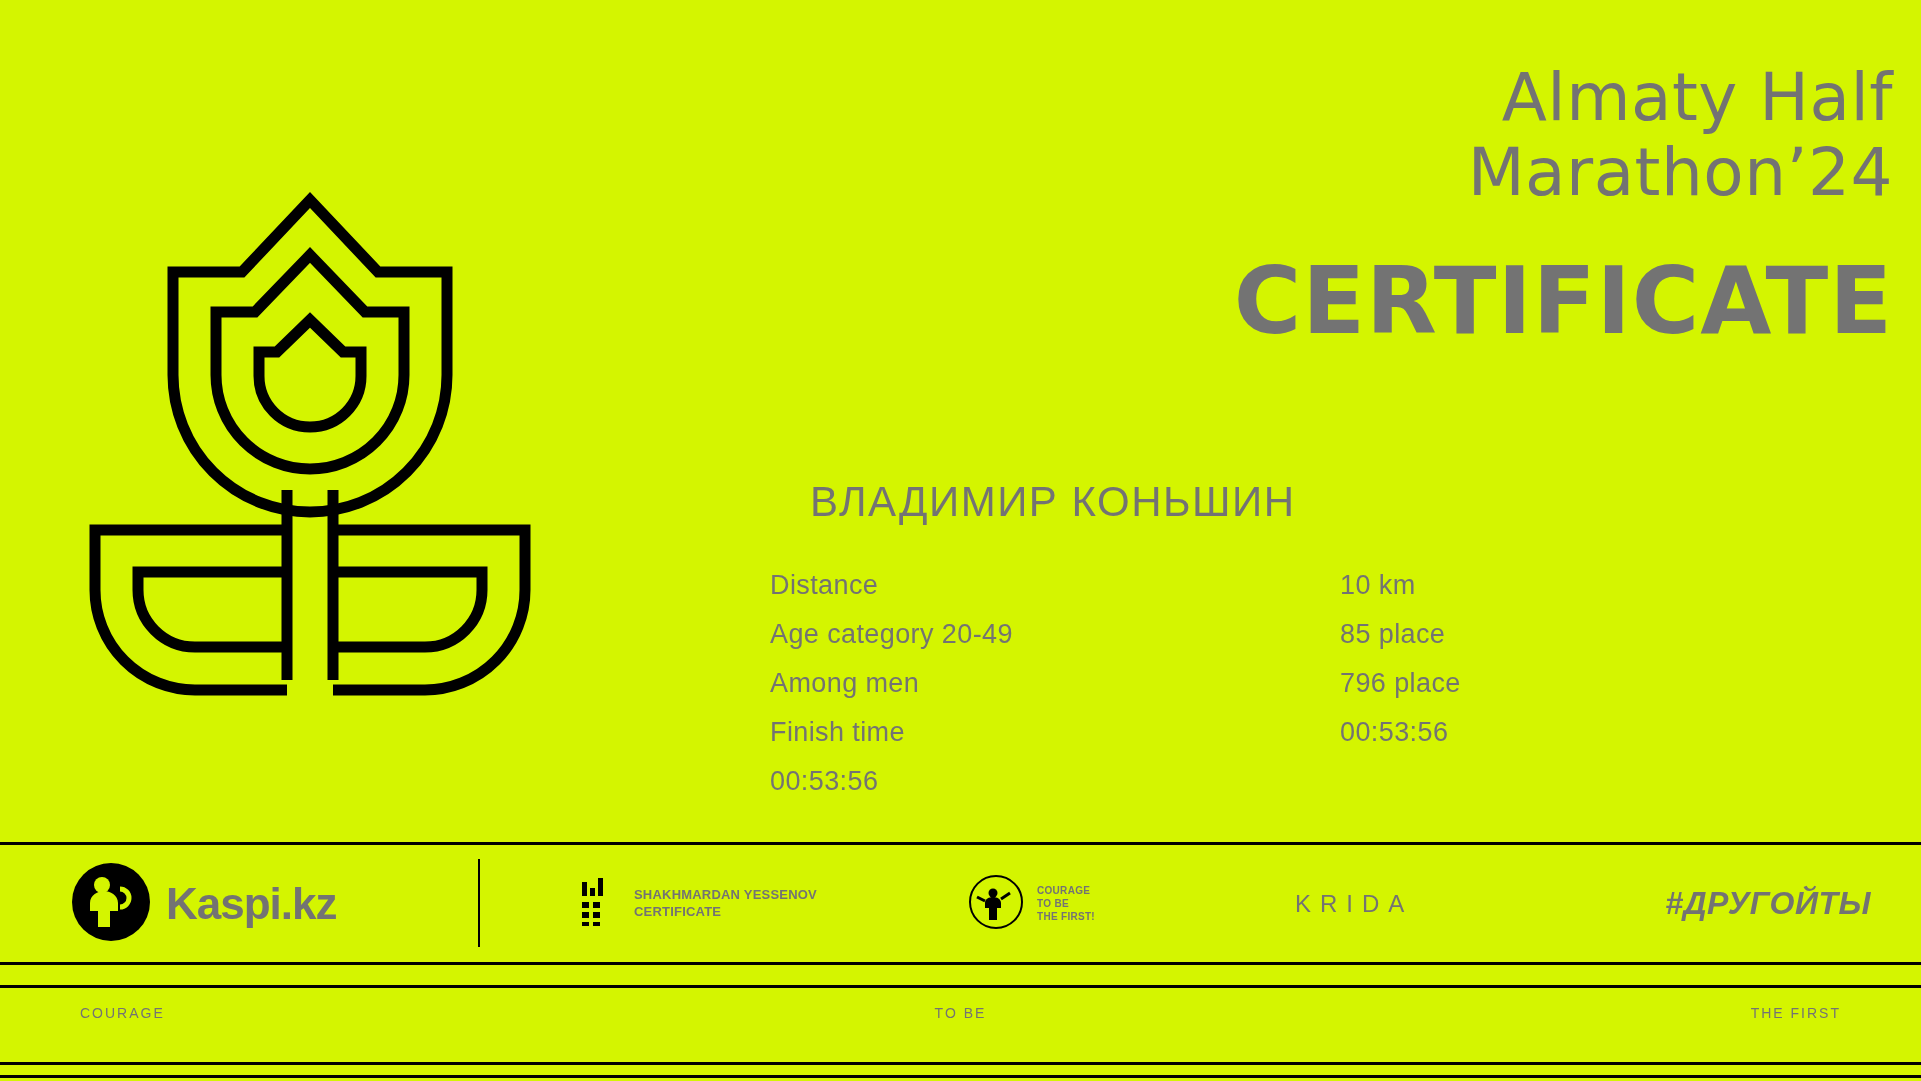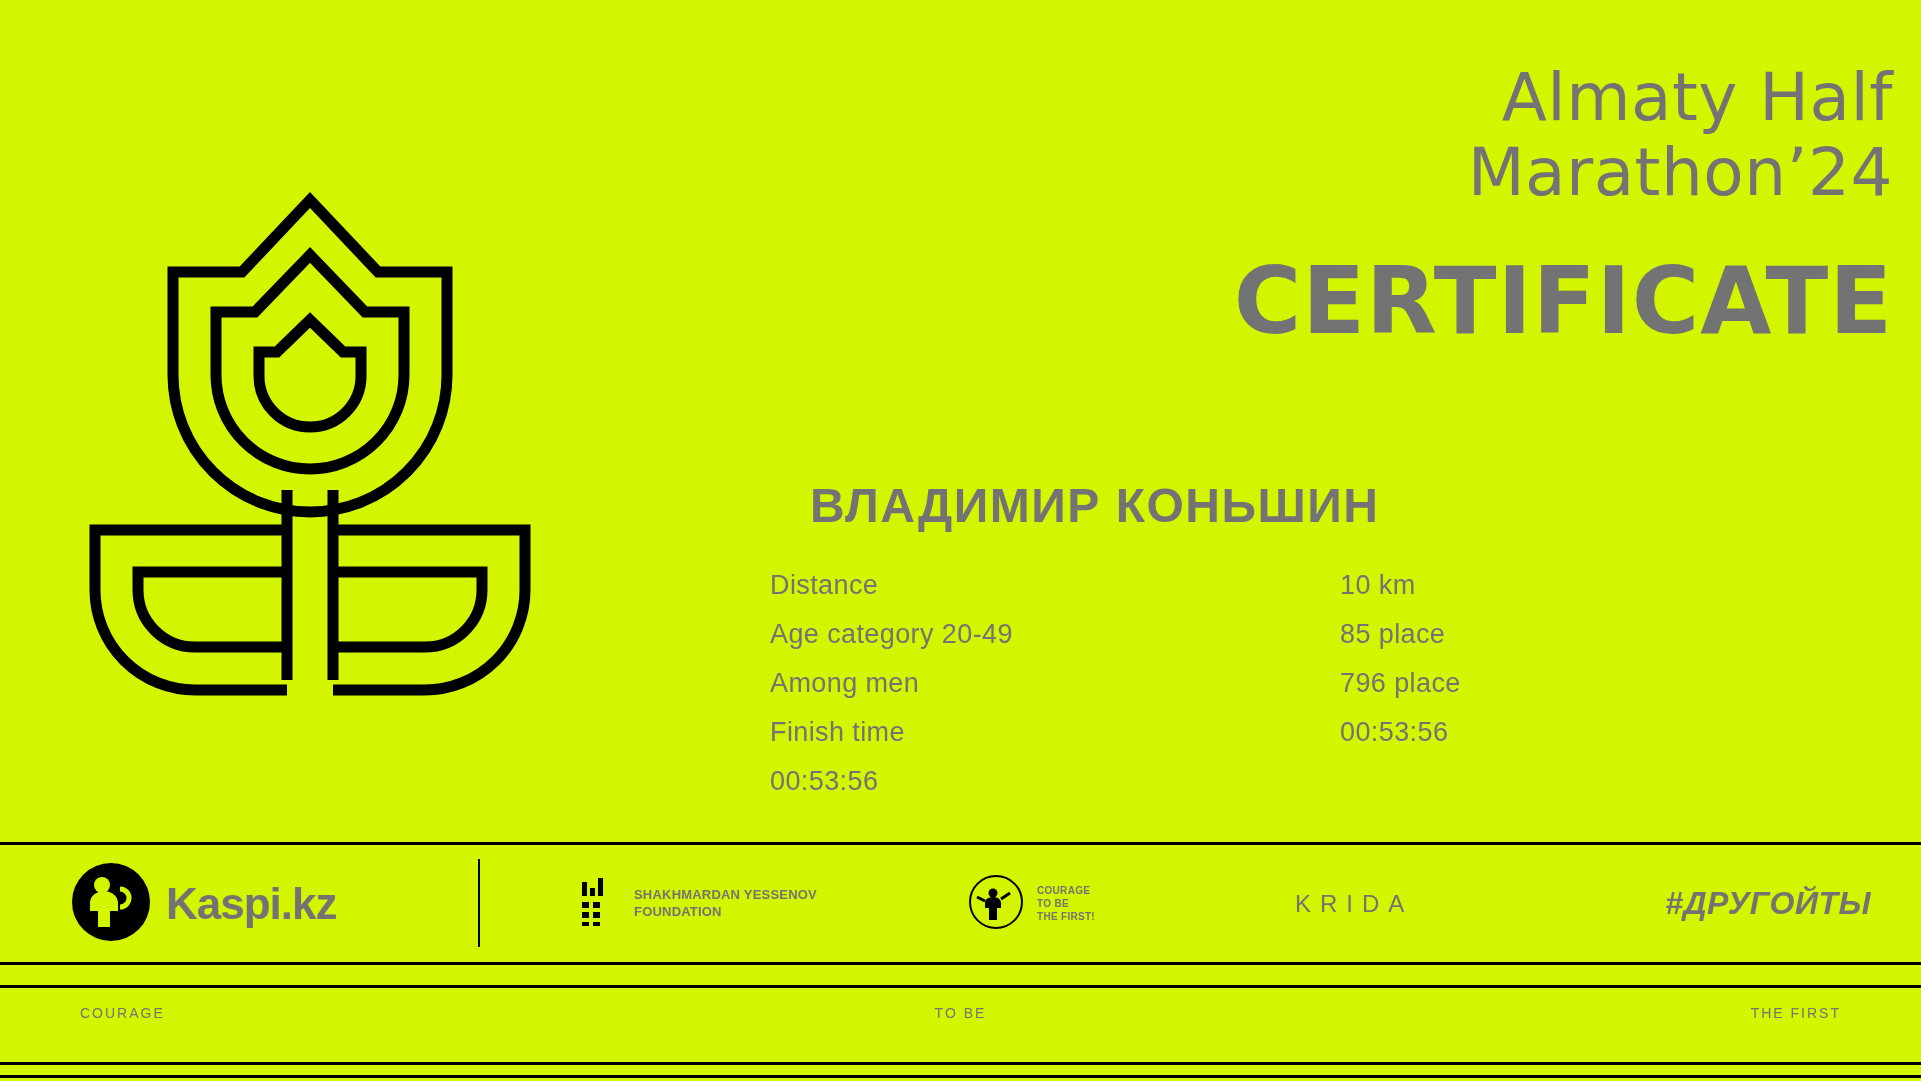--- a/index.html
+++ b/index.html
@@ -56,22 +56,22 @@
     font-family: "DejaVu Sans", sans-serif;
     font-size: 92px;
     letter-spacing: 1px;
     font-weight: 700;
   }
 
   .athlete {
     position: absolute;
     left: 810px;
     top: 478px;
-    font-size: 48px;
-    font-weight: 700;
+    font-size: 42px;
+    font-weight: 400;
     letter-spacing: 1.5px;
   }
 
   .results {
     position: absolute;
     left: 770px;
     top: 570px;
     width: 780px;
   }
   .res-row {
@@ -286,21 +286,21 @@
           <rect x="18" y="0" width="5" height="18" fill="#000"></rect>
           <rect x="2" y="24" width="7" height="6" fill="#000"></rect>
           <rect x="13" y="24" width="7" height="6" fill="#000"></rect>
           <rect x="2" y="34" width="7" height="6" fill="#000"></rect>
           <rect x="13" y="34" width="7" height="6" fill="#000"></rect>
           <rect x="2" y="44" width="7" height="4" fill="#000"></rect>
           <rect x="13" y="44" width="7" height="4" fill="#000"></rect>
         </svg>
       </span>
       <span class="yes-text">SHAKHMARDAN YESSENOV
-FOUNDATION</span>
+CERTIFICATE</span>
     </div>
 
     <div class="sp-courage">
       <span>
         <svg width="62" height="62" viewBox="0 0 62 62">
           <circle cx="31" cy="31" r="26" fill="none" stroke="#000" stroke-width="2"></circle>
           <circle cx="28" cy="22" r="4.5" fill="#000"></circle>
           <path d="M20 32c0-4 4-6 8-6s8 2 8 6v5h-4v12h-8V37h-4z" fill="#000"></path>
           <path d="M36 28l9-6" stroke="#000" stroke-width="3"></path>
           <path d="M20 30l-8-4" stroke="#000" stroke-width="3"></path>

